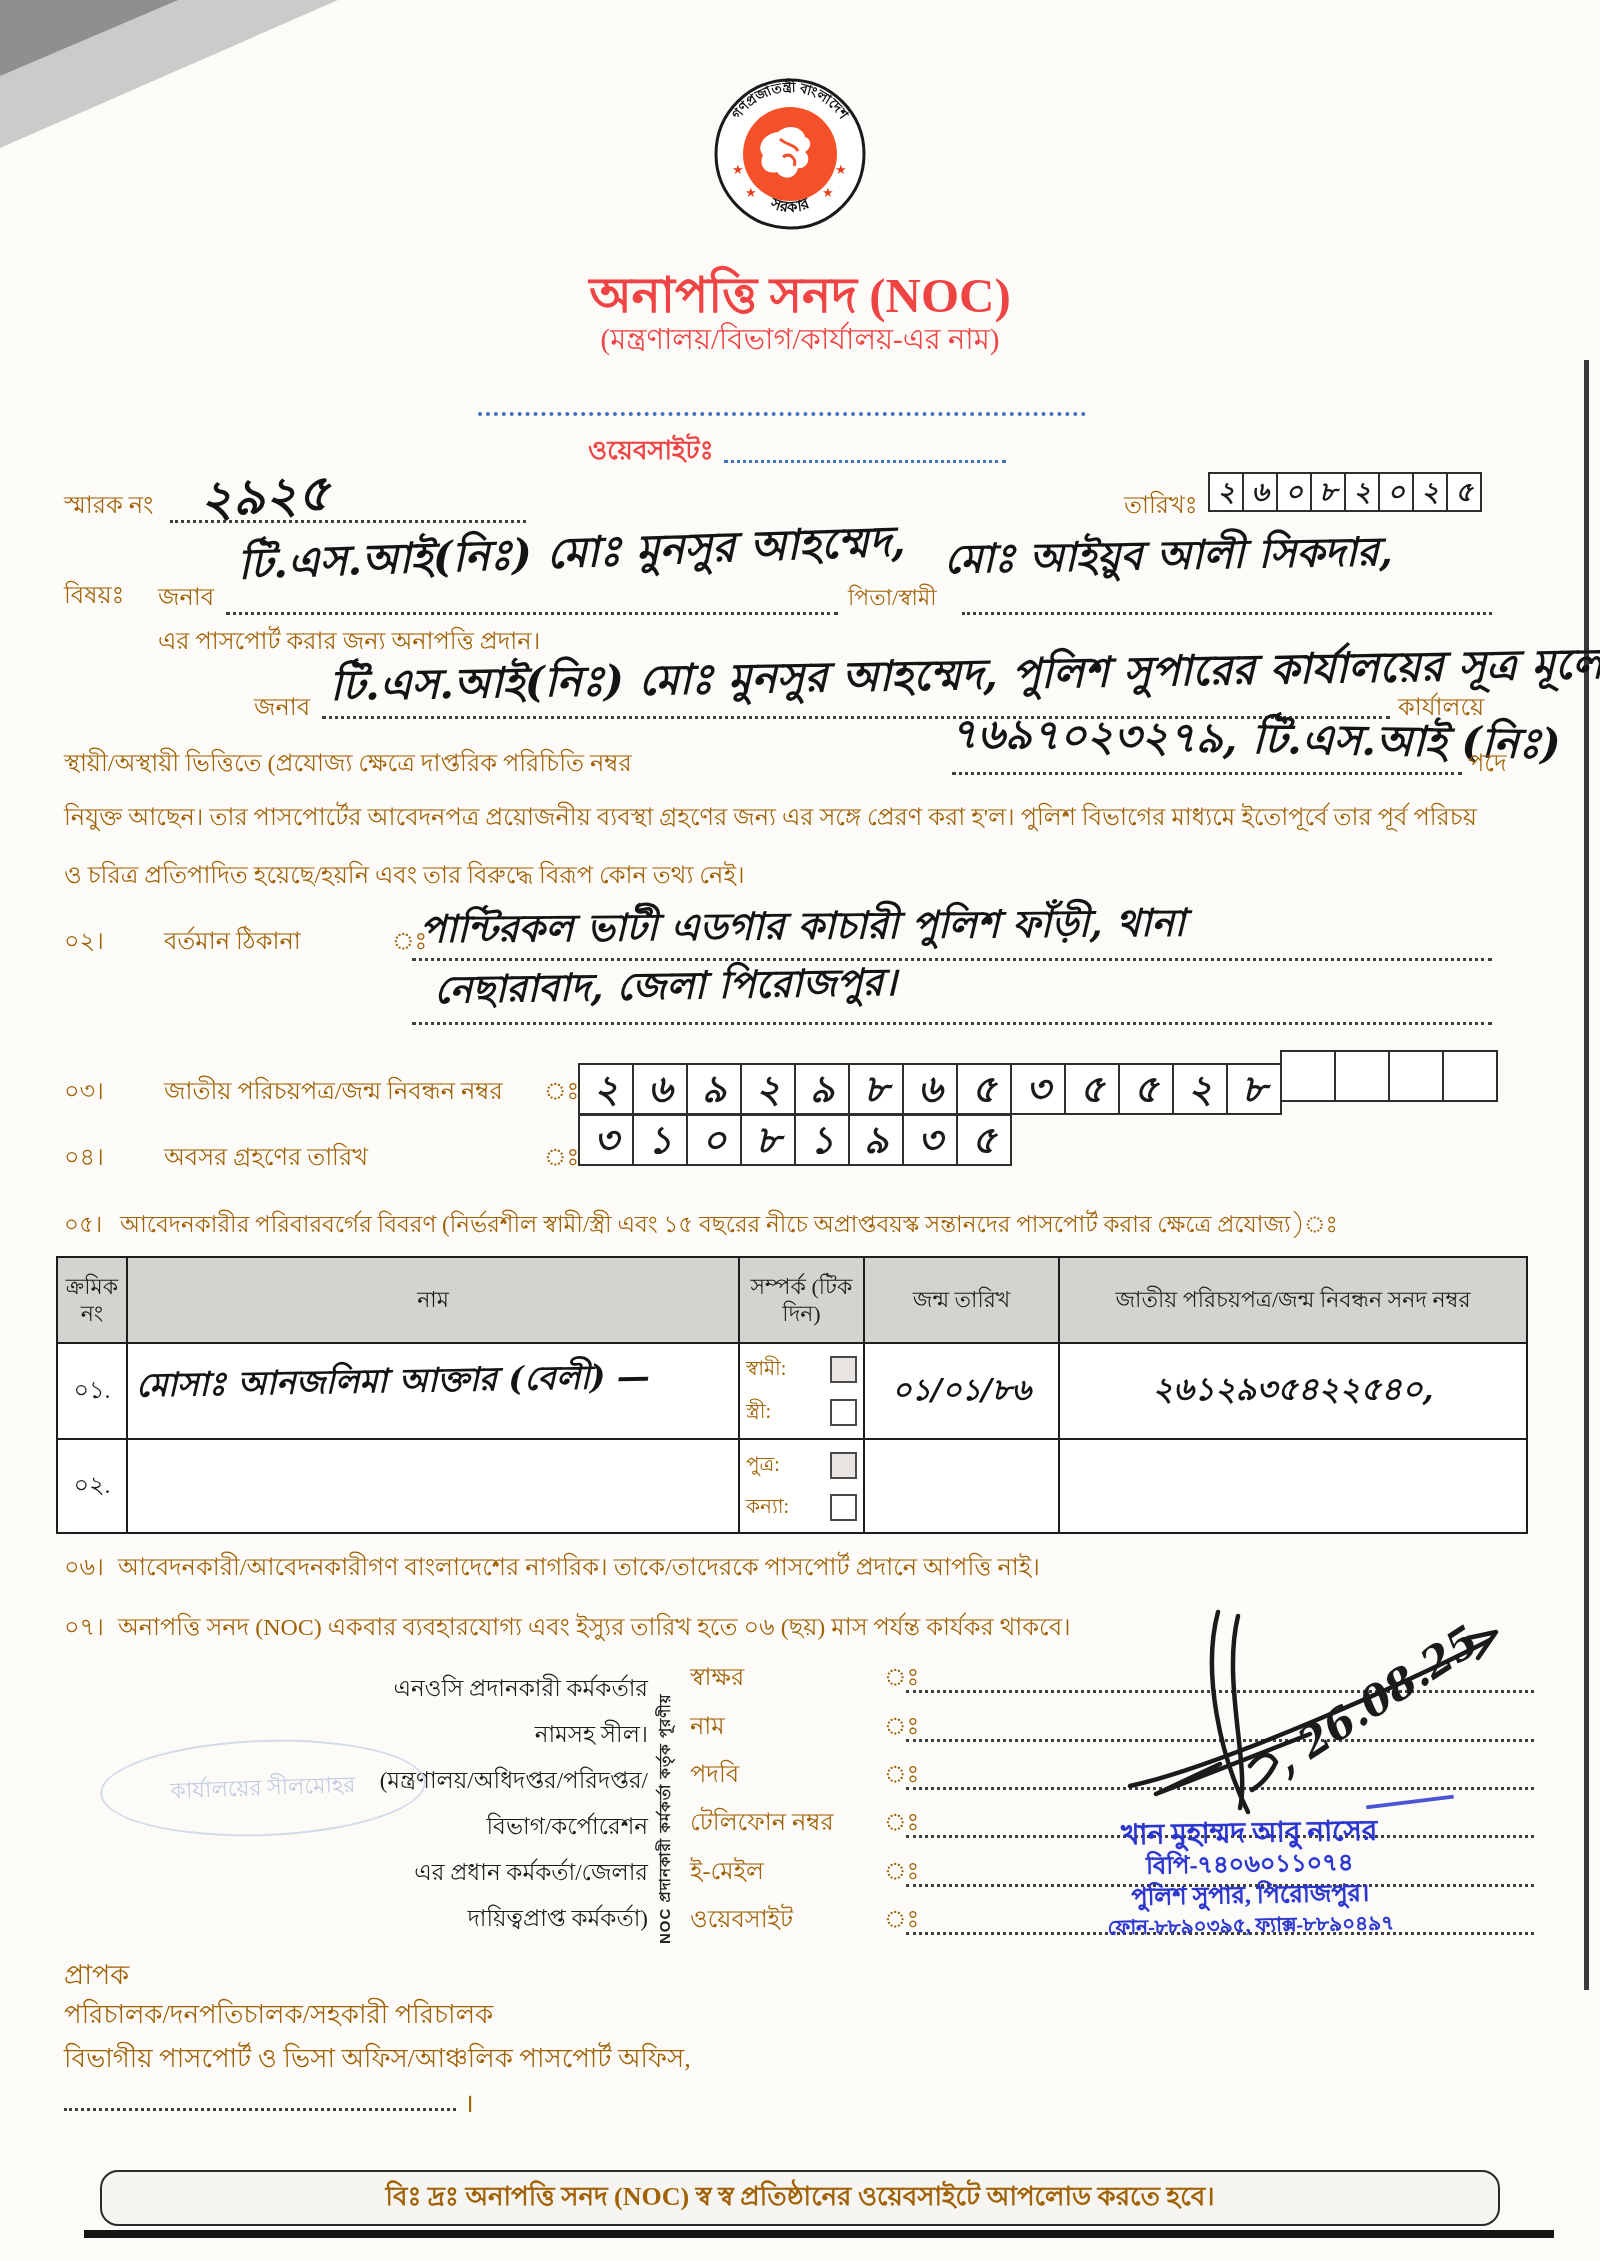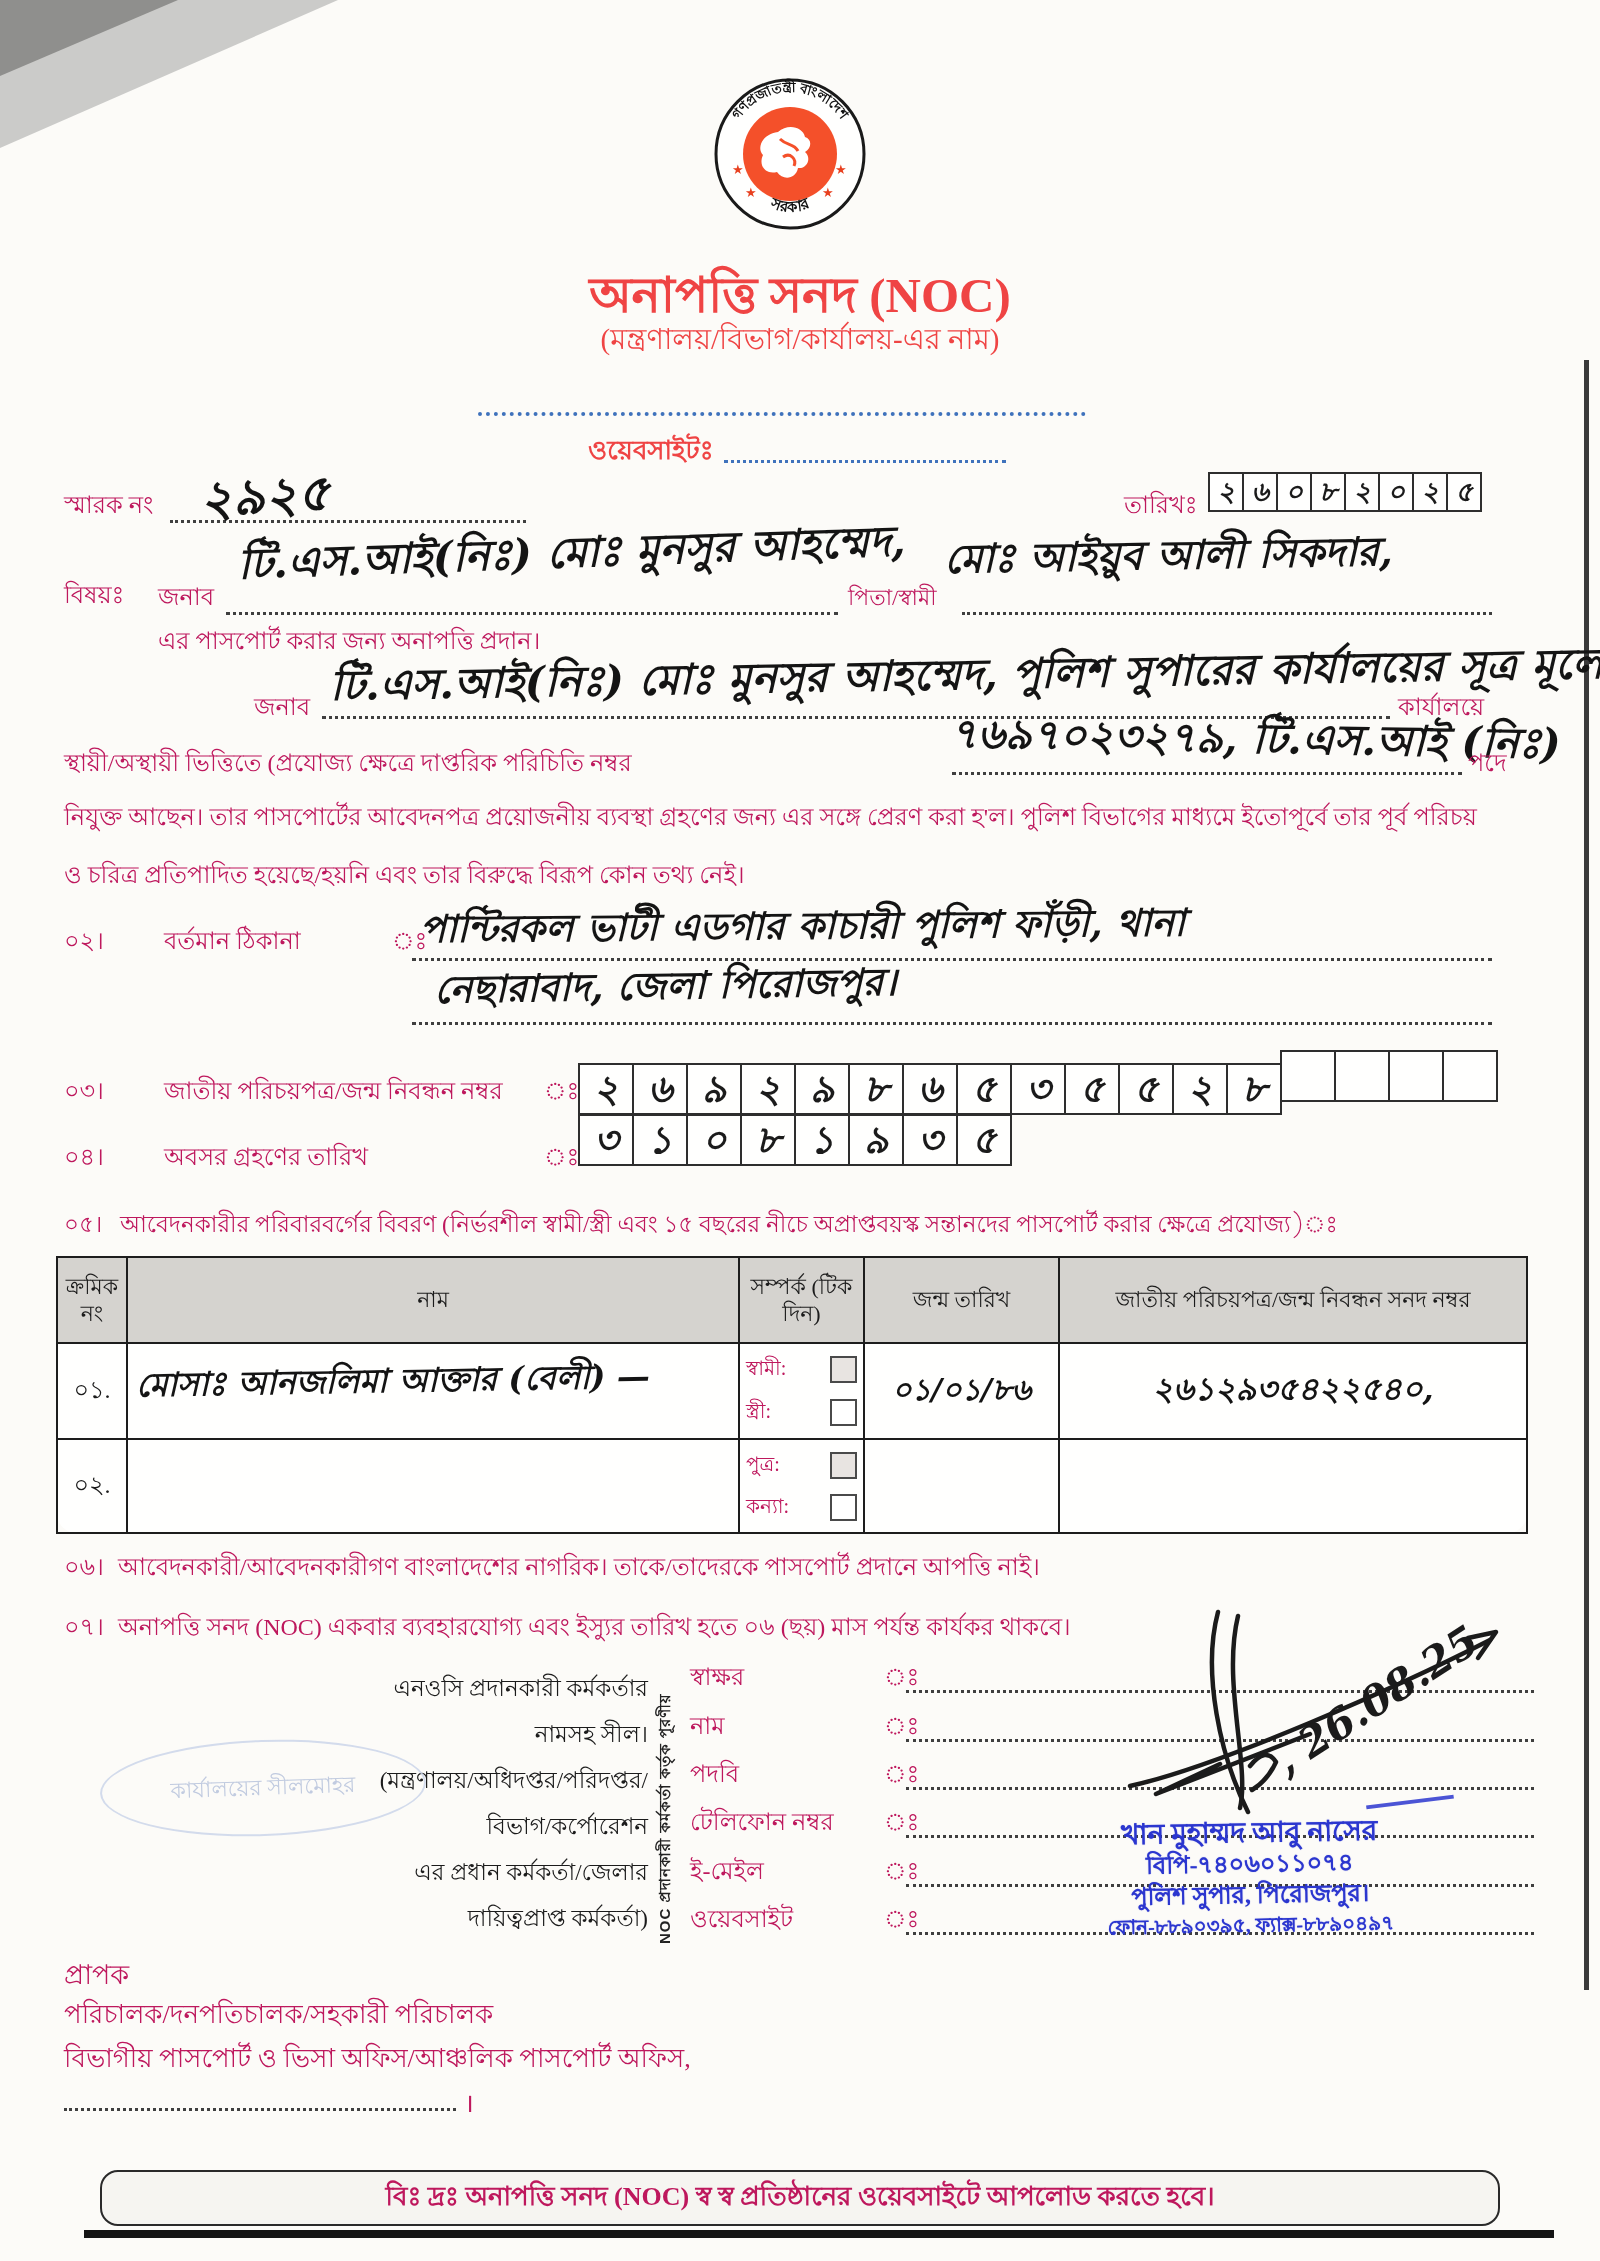--- a/index.html
+++ b/index.html
@@ -1,19 +1,19 @@
 <!DOCTYPE html>
 <html><head>
 <meta charset="utf-8">
 <style>
   html,body{margin:0;padding:0;background:#d8d8d6;}
   .page{position:relative;width:1600px;height:2261px;background:#fcfbf8;overflow:hidden;
         font-family:"Liberation Serif",serif;color:#1b1b1b;}
   .abs{position:absolute;}
-  .pt{font-family:"Liberation Serif",serif;color:#be185d;}
+  .pt{font-family:"Liberation Serif",serif;color:#a16207;}
   .blue{color:#ef4444;}
   .hw{font-family:"DejaVu Serif",serif;font-style:italic;font-weight:700;color:#141414;white-space:nowrap;}
   .dot{position:absolute;height:0;border-bottom:3px dotted #3f3f3f;}
   .bluedot{position:absolute;height:0;border-bottom:4px dotted #3f72bc;}
   .cellbox{display:inline-block;box-sizing:border-box;width:56px;height:52px;border:2px solid #2e2e2e;
            margin-right:-2px;text-align:center;font-family:"DejaVu Serif",serif;font-style:italic;
            font-weight:700;font-size:38px;line-height:48px;background:#fffffe;}
   .datebox{width:36px;height:40px;font-size:27px;line-height:36px;}
   .famtable{position:absolute;left:56px;top:1256px;border-collapse:collapse;table-layout:fixed;background:#fffffe;border-radius:23px;}
   .famtable th,.famtable td{border:2px solid #1d1d1d;padding:0;vertical-align:middle;}

